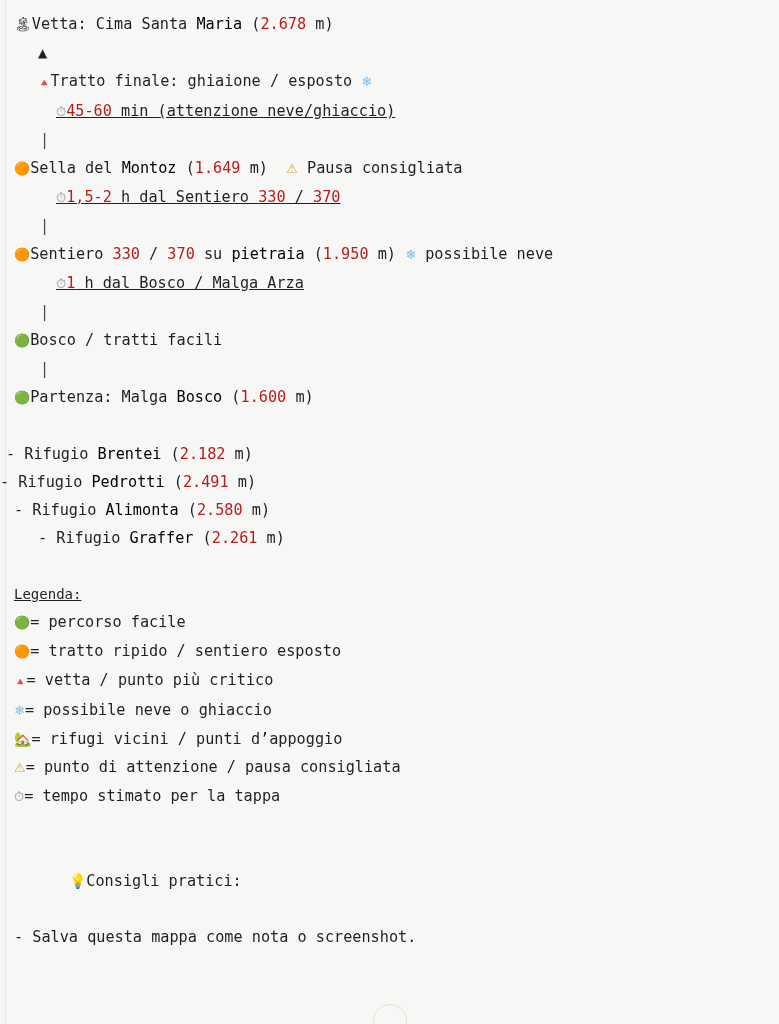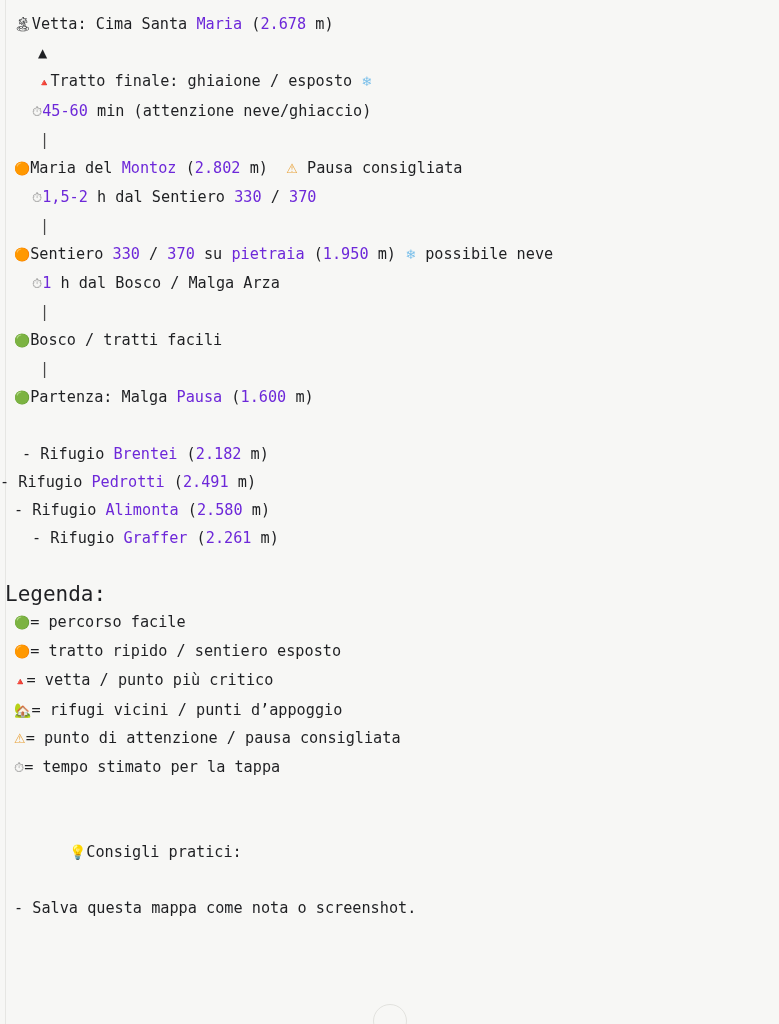--- a/index.html
+++ b/index.html
@@ -39,35 +39,35 @@
   }
   .line {
     font-size: 15.2px;
     line-height: 28px;
     white-space: pre;
     letter-spacing: 0px;
     display: block;
     padding-left: 14px;
   }
   .ind1 { padding-left: 38px; }
-  .ind2 { padding-left: 32px; }
+  .ind2 { padding-left: 56px; text-decoration: underline; }
   .connector {
     padding-left: 40px;
     color: #4a4a4a;
     font-size: 15.2px;
     line-height: 28px;
   }
   .emoji {
     font-family: "DejaVu Sans", "Liberation Sans", sans-serif;
     font-size: 14px;
   }
-  .blue { color: #6d28d9; }
-  .gold { color: #6d28d9; }
+  .blue { color: #000000; }
+  .gold { color: #b91c1c; }
   .gap { height: 28px; }
-  .sect-title { padding-left: 5px; font-size: 21px; line-height: 28px; }
+  .sect-title { padding-left: 14px; font-size: 14px; line-height: 28px; text-decoration: underline; }
 
   
   #bottom-fab {
     position: absolute;
     left: 50%;
     transform: translateX(-50%);
     bottom: -14px;
     width: 34px;
     height: 34px;
     border-radius: 50%;
@@ -83,47 +83,48 @@
   <div id="left-rail"></div>
 
   <div id="content">
 
     <div id="route-steps">
         <div class="line"><span class="emoji">🏝</span><span><span>Vetta: Cima Santa </span><span class="blue">Maria</span><span> (</span><span class="gold">2.678</span><span> m)</span></span></div>
         <div class="line ind1"><span class="emoji" style="font-size: 12px; color: rgb(31, 32, 35);">▲</span></div>
         <div class="line ind1"><span class="emoji" style="font-size: 10px;">🔺</span><span><span>Tratto finale: ghiaione / esposto </span><span class="emoji" style="color: rgb(124, 192, 234); font-size: 13px;">❄</span></span></div>
         <div class="line ind2"><span class="emoji" style="color: rgb(138, 138, 138); font-size: 13px;">⏱</span><span><span class="gold">45-60</span><span> min (attenzione neve/ghiaccio)</span></span></div>
         <div class="connector">|</div>
-        <div class="line"><span class="emoji" style="font-size: 13px;">🟠</span><span><span>Maria del </span><span class="blue">Montoz</span><span> (</span><span class="gold">2.802</span><span> m)  </span><span class="emoji" style="color: rgb(232, 163, 61); font-size: 13px;">⚠</span><span> Pausa consigliata</span></span></div>
+        <div class="line"><span class="emoji" style="font-size: 13px;">🟠</span><span><span>Sella del </span><span class="blue">Montoz</span><span> (</span><span class="gold">1.649</span><span> m)  </span><span class="emoji" style="color: rgb(232, 163, 61); font-size: 13px;">⚠</span><span> Pausa consigliata</span></span></div>
         <div class="line ind2"><span class="emoji" style="color: rgb(138, 138, 138); font-size: 13px;">⏱</span><span><span class="gold">1,5-2</span><span> h dal Sentiero </span><span class="gold">330</span><span> / </span><span class="gold">370</span></span></div>
         <div class="connector">|</div>
         <div class="line"><span class="emoji" style="font-size: 13px;">🟠</span><span><span>Sentiero </span><span class="gold">330</span><span> / </span><span class="gold">370</span><span> su </span><span class="blue">pietraia</span><span> (</span><span class="gold">1.950</span><span> m) </span><span class="emoji" style="color: rgb(124, 192, 234); font-size: 13px;">❄</span><span> possibile neve</span></span></div>
         <div class="line ind2"><span class="emoji" style="color: rgb(138, 138, 138); font-size: 13px;">⏱</span><span><span class="gold">1</span><span> h dal Bosco / Malga Arza</span></span></div>
         <div class="connector">|</div>
         <div class="line"><span class="emoji" style="font-size: 13px;">🟢</span><span><span>Bosco / tratti facili</span></span></div>
         <div class="connector">|</div>
-        <div class="line"><span class="emoji" style="font-size: 13px;">🟢</span><span><span>Partenza: Malga </span><span class="blue">Pausa</span><span> (</span><span class="gold">1.600</span><span> m)</span></span></div>
+        <div class="line"><span class="emoji" style="font-size: 13px;">🟢</span><span><span>Partenza: Malga </span><span class="blue">Bosco</span><span> (</span><span class="gold">1.600</span><span> m)</span></span></div>
       </div>
 
     <div class="gap"></div>
 
     <div id="refuges-list">
-        <div class="line" style="padding-left: 22px;"><span>- Rifugio </span><span class="blue">Brentei</span><span> (</span><span class="gold">2.182</span><span> m)</span></div>
+        <div class="line" style="padding-left: 6px;"><span>- Rifugio </span><span class="blue">Brentei</span><span> (</span><span class="gold">2.182</span><span> m)</span></div>
         <div class="line" style="padding-left: 0;"><span>- Rifugio </span><span class="blue">Pedrotti</span><span> (</span><span class="gold">2.491</span><span> m)</span></div>
         <div class="line" style="padding-left: 14px;"><span>- Rifugio </span><span class="blue">Alimonta</span><span> (</span><span class="gold">2.580</span><span> m)</span></div>
-        <div class="line" style="padding-left: 32px;"><span>- Rifugio </span><span class="blue">Graffer</span><span> (</span><span class="gold">2.261</span><span> m)</span></div>
+        <div class="line" style="padding-left: 14px; margin-left: 24px;"><span>- Rifugio </span><span class="blue">Graffer</span><span> (</span><span class="gold">2.261</span><span> m)</span></div>
       </div>
 
     <div class="gap"></div>
 
     <div class="sect-title">Legenda:</div>
     <div id="legend-list">
         <div class="line"><span class="emoji" style="font-size: 13px;">🟢</span><span>= percorso facile</span></div>
         <div class="line"><span class="emoji" style="font-size: 13px;">🟠</span><span>= tratto ripido / sentiero esposto</span></div>
         <div class="line"><span class="emoji" style="font-size: 10px;">🔺</span><span>= vetta / punto più critico</span></div>
+        <div class="line"><span class="emoji" style="color: rgb(124, 192, 234); font-size: 13px;">❄</span><span>= possibile neve o ghiaccio</span></div>
         <div class="line"><span class="emoji">🏡</span><span>= rifugi vicini / punti d’appoggio</span></div>
         <div class="line"><span class="emoji" style="color: rgb(232, 163, 61); font-size: 13px;">⚠</span><span>= punto di attenzione / pausa consigliata</span></div>
         <div class="line"><span class="emoji" style="color: rgb(138, 138, 138); font-size: 13px;">⏱</span><span>= tempo stimato per la tappa</span></div>
       </div>
 
     <div class="gap"></div>
 
     <div class="line">
       <span class="emoji">💡</span><span>Consigli pratici:</span>
     </div>

